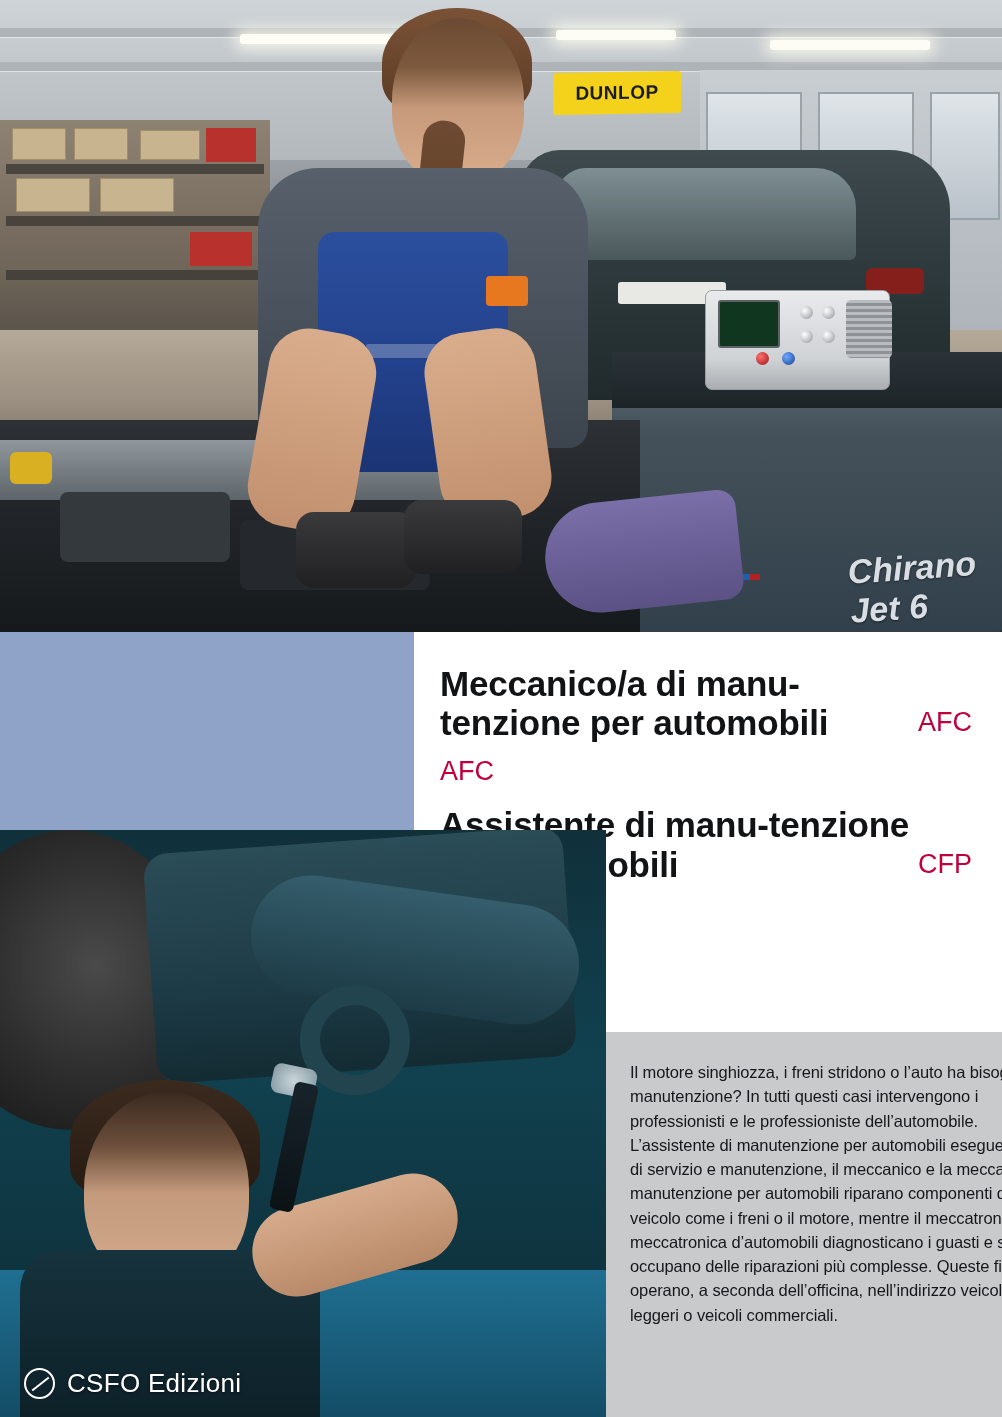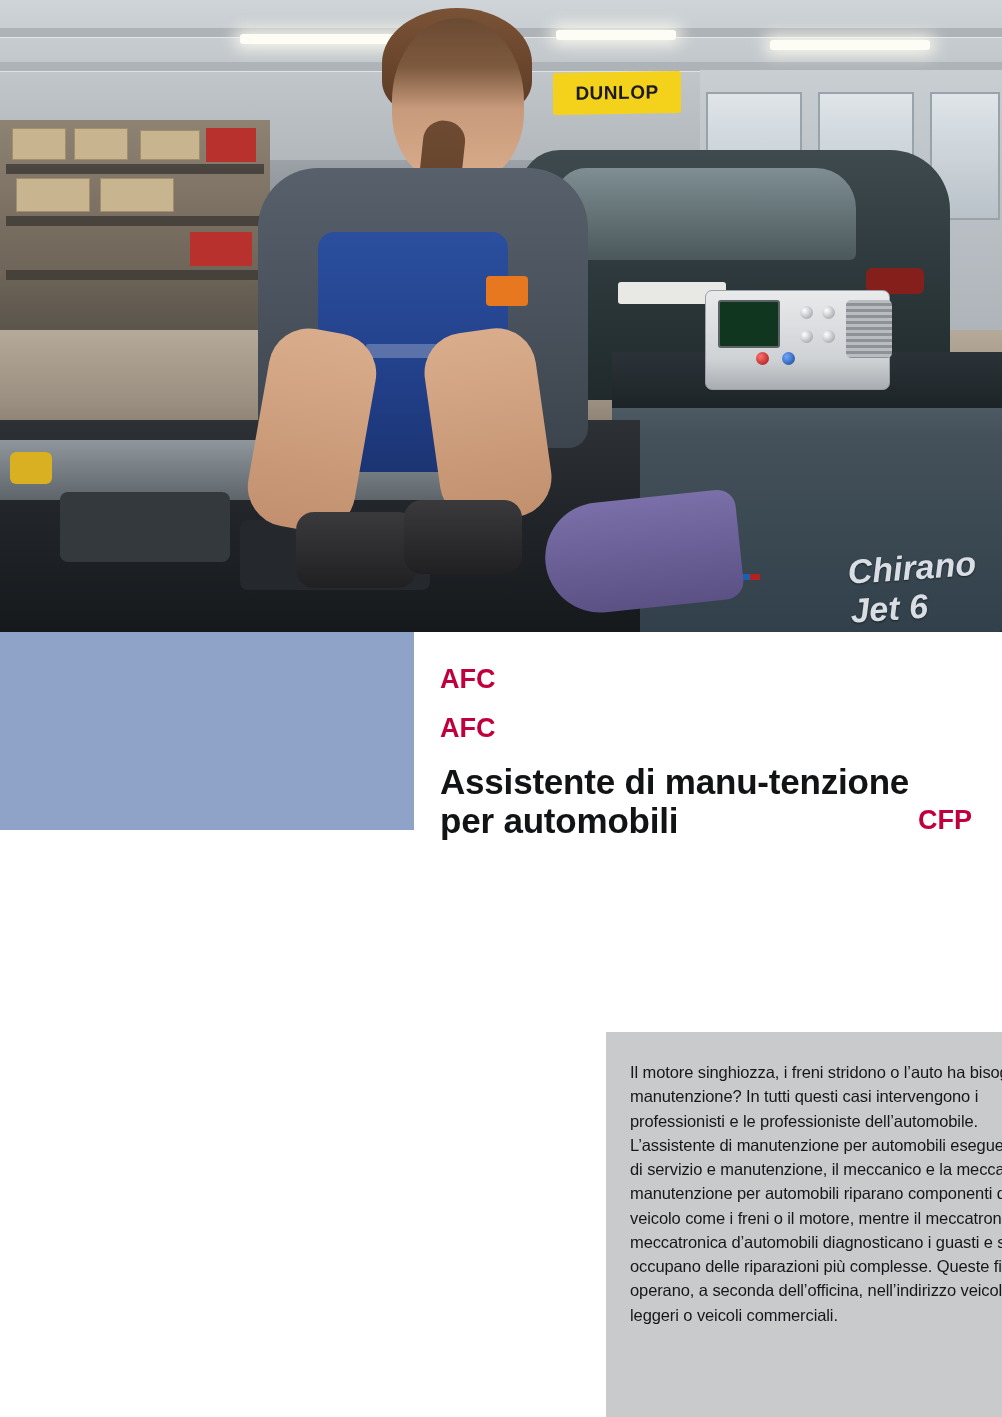--- a/index.html
+++ b/index.html
@@ -207,21 +207,21 @@
   .job {
     display: flex; align-items: flex-end; justify-content: space-between;
     margin-bottom: 14px;
   }
   .job-name {
     font-size: 35px; font-weight: bold; line-height: 1.12;
     color: #111315; letter-spacing: -0.2px;
     max-width: 470px;
   }
   .job-abbr {
-    font-size: 27px; font-weight: bold; color: #c0003c;
+    font-size: 27px; font-weight: normal; color: #c0003c;
     white-space: nowrap; padding-bottom: 4px;
   }
 
   
   .photo-bottom {
     position: absolute; left: 0; top: 830px;
     width: 606px; height: 587px;
     overflow: hidden;
     background: #11343f;
   }
@@ -389,32 +389,52 @@
     <div class="worker-arm" style="left:432px;top:330px;width:112px;height:190px;transform:rotate(-8deg);"></div>
     <div class="glove" style="left:296px;top:512px;width:120px;height:76px;"></div>
     <div class="glove" style="left:404px;top:500px;width:118px;height:74px;"></div>
   </div>
 
   <div class="blue-block"></div>
 
   <div class="title-panel">
 
     <div class="job">
+      <div class="job-name">Meccanico/a di manu-tenzione per automobili</div>
       <div class="job-abbr">AFC</div>
     </div>
 
     <div class="job">
       <div class="job-abbr">AFC</div>
     </div>
 
     <div class="job">
       <div class="job-name">Assistente di manu-tenzione per automobili</div>
       <div class="job-abbr">CFP</div>
     </div>
 
   </div>
 
+  <div class="photo-bottom">
+    <div class="pb-bg"></div>
+    <div class="pb-tire"></div>
+    <div class="pb-axle"></div>
+    <div class="pb-arm"></div>
+    <div class="pb-ring"></div>
+    <div class="pb-blue-floor"></div>
+    <div class="pb-hair"></div>
+    <div class="pb-head"></div>
+    <div class="pb-body"></div>
+    <div class="pb-arm2"></div>
+    <div class="pb-torch-light"></div>
+    <div class="pb-torch"></div>
+
+    <div class="publisher">
+      <span class="publisher-mark"></span>
+      <span>CSFO Edizioni</span>
+    </div>
+  </div>
 
   <div class="text-panel">
     <p>Il motore singhiozza, i freni stridono o l’auto ha bisogno di manutenzione? In tutti questi casi intervengono i professionisti e le professioniste dell’automobile. L’assistente di manutenzione per automobili esegue lavori di servizio e manutenzione, il meccanico e la meccanica di manutenzione per automobili riparano componenti del veicolo come i freni o il motore, mentre il meccatronico e la meccatronica d’automobili diagnosticano i guasti e si occupano delle riparazioni più complesse. Queste figure operano, a seconda dell’officina, nell’indirizzo veicoli leggeri o veicoli commerciali.</p>
   </div>
 
 </div>
 
 </body></html>

